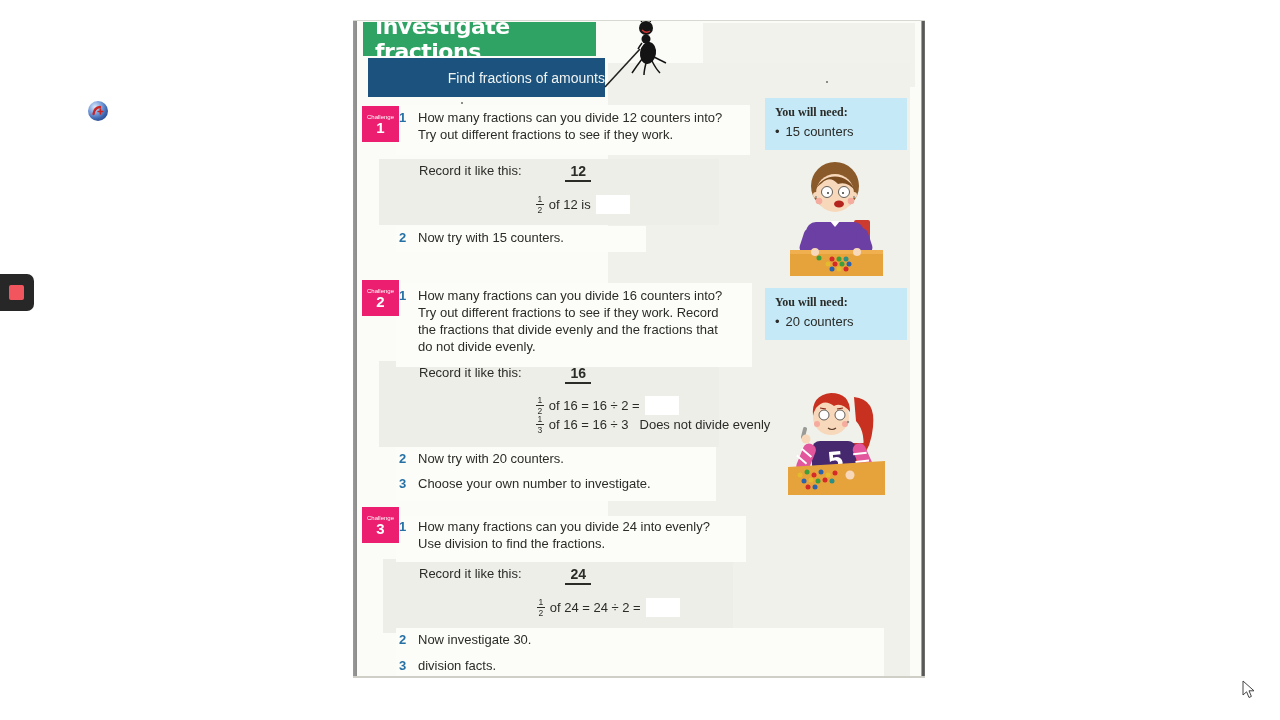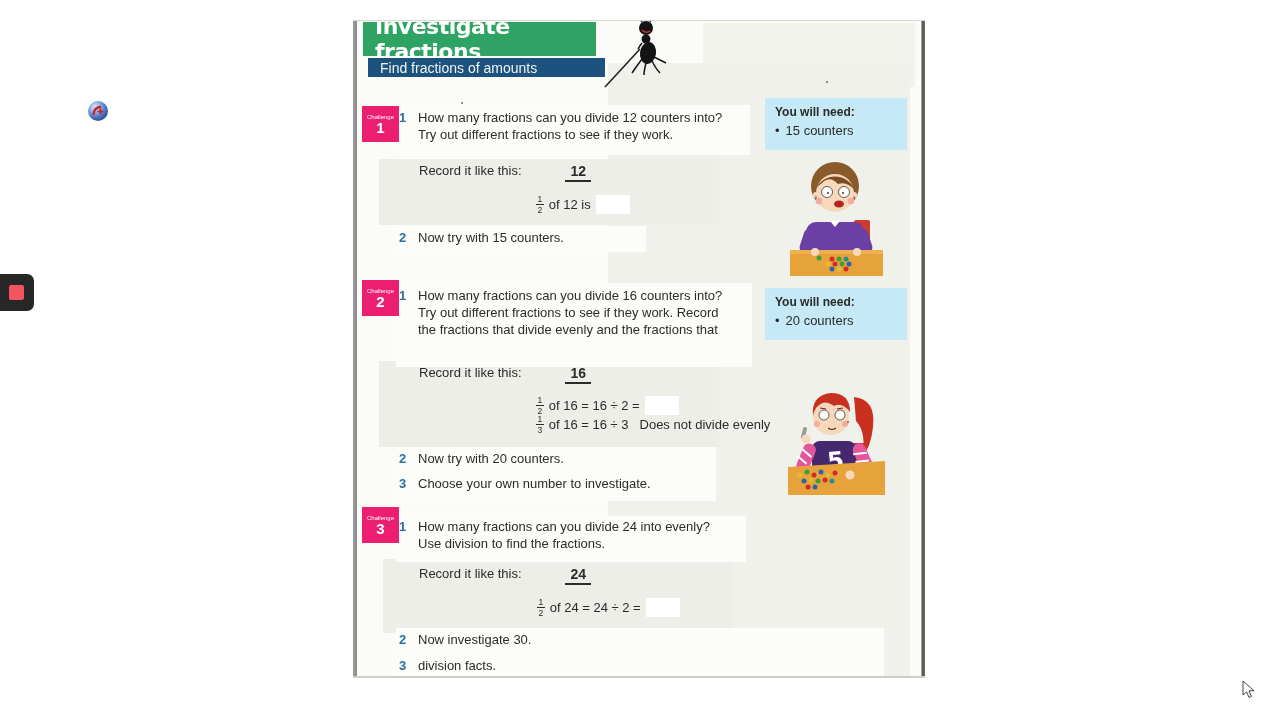--- a/index.html
+++ b/index.html
@@ -16,22 +16,22 @@
                 background:linear-gradient(90deg,#c4c4c0,#474747 45%,#7a7a78); }
   .edge-bottom{ position:absolute; left:0; right:0; bottom:0; height:2px; background:#cfcfc8; }
   .wash { position:absolute; }
   .speckle { position:absolute; width:2px; height:2px; background:#6a6a66; border-radius:50%; }
 
   
   .hdr-green { position:absolute; left:10px; top:1px; width:233px; height:34px;
                background:var(--header_green,#2EA363); display:flex; align-items:center;justify-content:center; }
   .hdr-green span { color:#fff; font-family:"DejaVu Sans",sans-serif; font-weight:bold;
                     font-size:22px; padding-left:12px; letter-spacing:-0.5px; }
-  .hdr-blue { position:absolute; left:15px; top:37px; width:237px; height:19px;
-              background:var(--banner_blue,#1B537E); display:flex; align-items:center; }
+  .hdr-blue { position:absolute; left:15px; top:37px; width:237px; height:39px;
+              background:var(--banner_blue,#1B537E); display:flex; align-items:center;justify-content:flex-end; }
   .hdr-blue span { color:#f2f4f2; font-size:14px; padding-left:12px; }
   .ant { position:absolute; left:247px; top:-6px; }
 
   
   .badge { position:absolute; left:9px; width:37px; height:36px;
            background:var(--challenge_pink,#EC1E70); color:#fff;
            display:flex; flex-direction:column; align-items:center; justify-content:center; }
   .badge .w { font-size:6px; line-height:8px; }
   .badge .n { font-size:15px; font-weight:bold; line-height:14px; }
 
@@ -47,21 +47,21 @@
   .eq { position:absolute; display:flex; align-items:center; gap:5px; font-size:13px; }
   .frac { display:inline-flex; flex-direction:column; align-items:center; line-height:1; }
   .frac .fn { font-size:8.5px; border-bottom:1px solid #2b2b28; padding:0 1.5px 0.5px; }
   .frac .fd { font-size:8.5px; padding-top:0.5px; }
   .blank { width:34px; height:19px; background:#fff; }
   .eqnote { margin-left:6px; }
 
   
   .need { position:absolute; left:412px; width:142px; height:52px;
           background:var(--need_box_blue,#C5E9F6); padding:7px 10px; }
-  .need .t { font-family:Liberation Sans, sans-serif; font-weight:bold; font-size:12px; }
+  .need .t { font-family:Liberation Serif, serif; font-weight:bold; font-size:12px; }
   .need .i { font-size:13px; margin-top:4px; display:flex; gap:6px; align-items:center; }
 
   .illus { position:absolute; }
 
   
   .app-icon { position:absolute; left:87px; top:100px; width:22px; height:22px; }
   .stop-tab { position:absolute; left:0; top:274px; width:34px; height:37px;
               background:#272727; border-radius:0 7px 7px 0; }
   .stop-sq  { position:absolute; left:9px; top:11px; width:15px; height:15px;
               background:#F3555E; border-radius:2px; }
@@ -196,20 +196,21 @@
       <div class="w">Challenge</div>
       <div class="n">2</div>
     </div>
 
     <div class="step" style="left:46px;top:266px">
       <span class="sn">1</span>
       <span>
           <span class="ln">How many fractions can you divide 16 counters into?</span>
             <span class="ln">Try out different fractions to see if they work. Record</span>
             <span class="ln">the fractions that divide evenly and the fractions that</span>
+            <span class="ln">do not divide evenly.</span>
         </span>
     </div>
 
     <div class="record" style="left:66px;top:344px">
       <span class="lbl">Record it like this:</span>
       <span class="rnum">16</span>
     </div>
 
     <div class="eq" style="left:183px;top:375px">
       <span class="frac">

